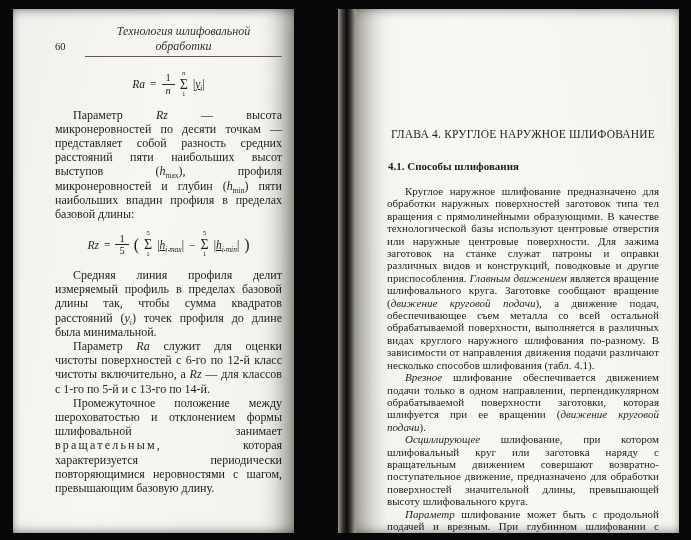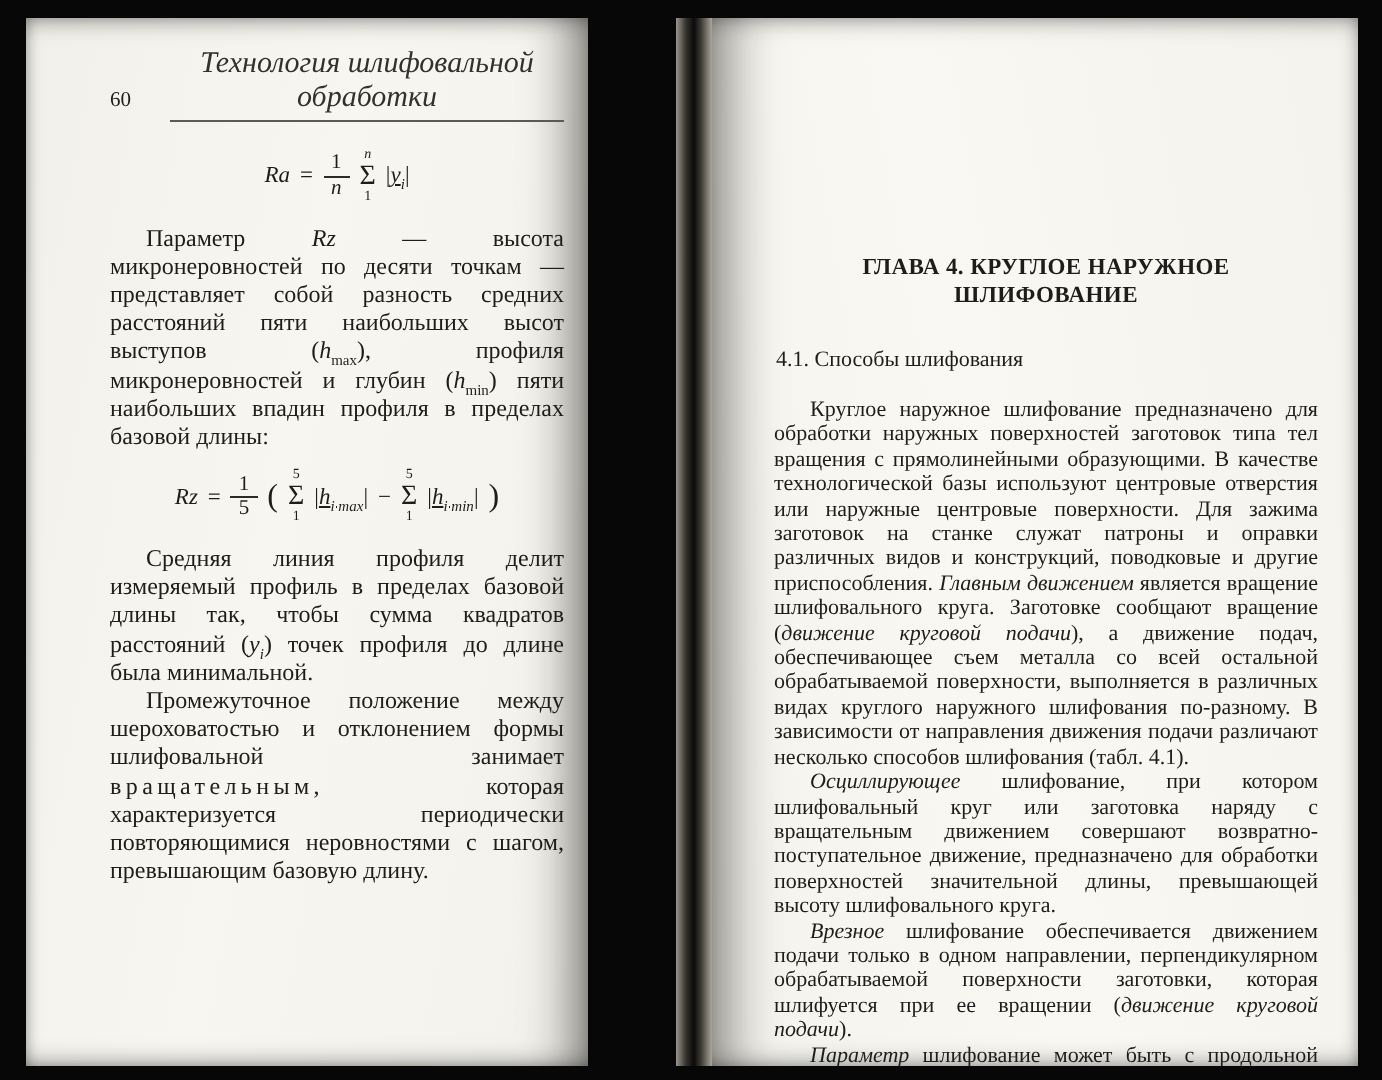--- a/index.html
+++ b/index.html
@@ -39,39 +39,39 @@
     background: linear-gradient(90deg, #9a968c 0%, #35322c 28%, #0a0a09 50%, #3f3c35 70%, #aaa69b 100%);
   }
   
   .pg-header {
     display: flex; align-items: baseline;
     font-size: 10.5px; margin-bottom: 13px;
   }
   .pg-num { min-width: 30px; }
   .run-title-wrap { flex: 1; text-align: center; }
   .run-title {
-    font-style: italic; font-size: 15px; color: #33312d;
+    font-style: italic; font-size: 12px; color: #33312d;
     border-bottom: 1px solid #5d5a53;
     padding: 0 12px 2px 12px;
     display: inline-block;
   }
   
   .body-l { font-size: 12px; line-height: 14.2px; text-align: justify; }
   .body-r { font-size: 11px; line-height: 12.4px; text-align: justify; }
   .para { margin: 0; text-indent: 18px; }
   .para.noindent { text-indent: 0; }
   .em { font-style: italic; }
   .sp { letter-spacing: 2.2px; }
   sub { font-size: 7.5px; line-height: 0; }
   
   .chapter {
-    text-align: center; font-weight: bold; font-size: 11.5px;
+    text-align: center; font-weight: normal; font-size: 11.5px;
     margin: 104px 0 0 0; letter-spacing: .2px; line-height: 14px;
   }
-  .section { font-weight: normal; font-size: 11px; margin: 19px 0 0 1px; line-height: 13px; }
+  .section { font-weight: bold; font-size: 11px; margin: 19px 0 0 1px; line-height: 13px; }
   .body-r .para:first-child { margin-top: 12px; }
   
   .formula {
     display: flex; justify-content: center; align-items: center;
     gap: 5px; margin: 9px 0 9px 0; font-size: 11.5px; text-indent: 0;
   }
   .mvar { font-style: italic; }
   .frac { display: inline-flex; flex-direction: column; align-items: center; line-height: 1.1; font-size: 10.5px; }
   .fnum { border-bottom: 1px solid #2b2a27; padding: 0 4px; }
   .sum { display: inline-flex; flex-direction: column; align-items: center; line-height: 1; }
@@ -125,28 +125,29 @@
       <span class="sum">
         <span class="lim">5</span>
         <span class="sig">Σ</span>
         <span class="lim">1</span>
       </span>
       <span class="mbody"><span>|</span><span class="mvar">h</span><sub class="mvar">i min</sub><span>|</span></span>
       <span class="paren">)</span>
     </div>
 
     <p class="para"><span>Средняя линия профиля делит измеряемый профиль в пределах базовой длины так, чтобы сумма квадратов расстояний (</span><span class="em">y</span><sub class="em">i</sub><span>) точек профиля до длине была минимальной.</span></p>
+    <p class="para"><span>Параметр </span><span class="em">Ra</span><span> служит для оценки чистоты поверхностей с 6-го по 12-й класс чистоты включительно, а </span><span class="em">Rz</span><span> — для классов с 1-го по 5-й и с 13-го по 14-й.</span></p>
     <p class="para"><span>Промежуточное положение между шероховатостью и отклонением формы шлифовальной занимает </span><span class="sp">вращательным</span><span>, которая характеризуется периодически повторяющимися неровностями с шагом, превышающим базовую длину.</span></p>
   </div>
 </div>
 
 <div class="gutter"></div>
 
 <div class="page page-right">
   <div class="chapter">ГЛАВА 4. КРУГЛОЕ НАРУЖНОЕ ШЛИФОВАНИЕ</div>
   <div class="section">4.1. Способы шлифования</div>
   <div class="body-r">
     <p class="para"><span>Круглое наружное шлифование предназначено для обработки наружных поверхностей заготовок типа тел вращения с прямолинейными образующими. В качестве технологической базы используют центровые отверстия или наружные центровые поверхности. Для зажима заготовок на станке служат патроны и оправки различных видов и конструкций, поводковые и другие приспособления. </span><span class="em">Главным движением</span><span> является вращение шлифовального круга. Заготовке сообщают вращение (</span><span class="em">движение круговой подачи</span><span>), а движение подач, обеспечивающее съем металла со всей остальной обрабатываемой поверхности, выполняется в различных видах круглого наружного шлифования по-разному. В зависимости от направления движения подачи различают несколько способов шлифования (табл. 4.1).</span></p>
+    <p class="para"><span class="em">Врезное</span><span> шлифование обеспечивается движением подачи только в одном направлении, перпендикулярном обрабатываемой поверхности заготовки, которая шлифуется при ее вращении (</span><span class="em">движение круговой подачи</span><span>).</span></p>
     <p class="para"><span class="em">Осциллирующее</span><span> шлифование, при котором шлифовальный круг или заготовка наряду с вращательным движением совершают возвратно-поступательное движение, предназначено для обработки поверхностей значительной длины, превышающей высоту шлифовального круга.</span></p>
-    <p class="para"><span class="em">Врезное</span><span> шлифование обеспечивается движением подачи только в одном направлении, перпендикулярном обрабатываемой поверхности заготовки, которая шлифуется при ее вращении (</span><span class="em">движение круговой подачи</span><span>).</span></p>
     <p class="para"><span class="em">Параметр</span><span> шлифование может быть с продольной подачей и врезным. При глубинном шлифовании с продольной подачей весь или почти весь припуск снимают</span></p>
   </div>
 </div>
 
 </body></html>

